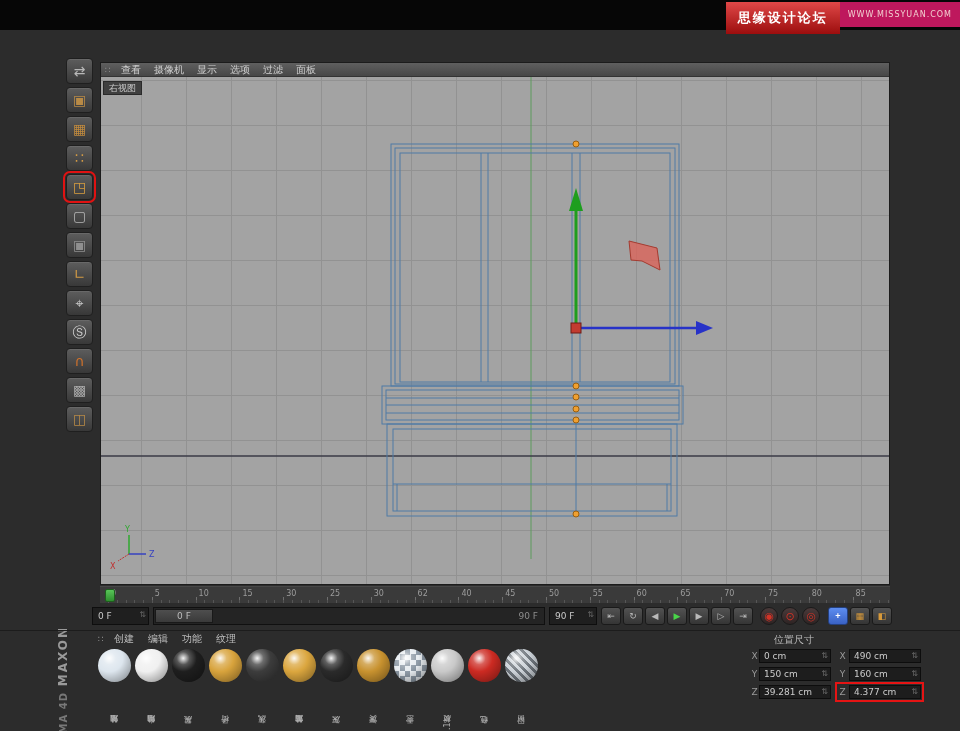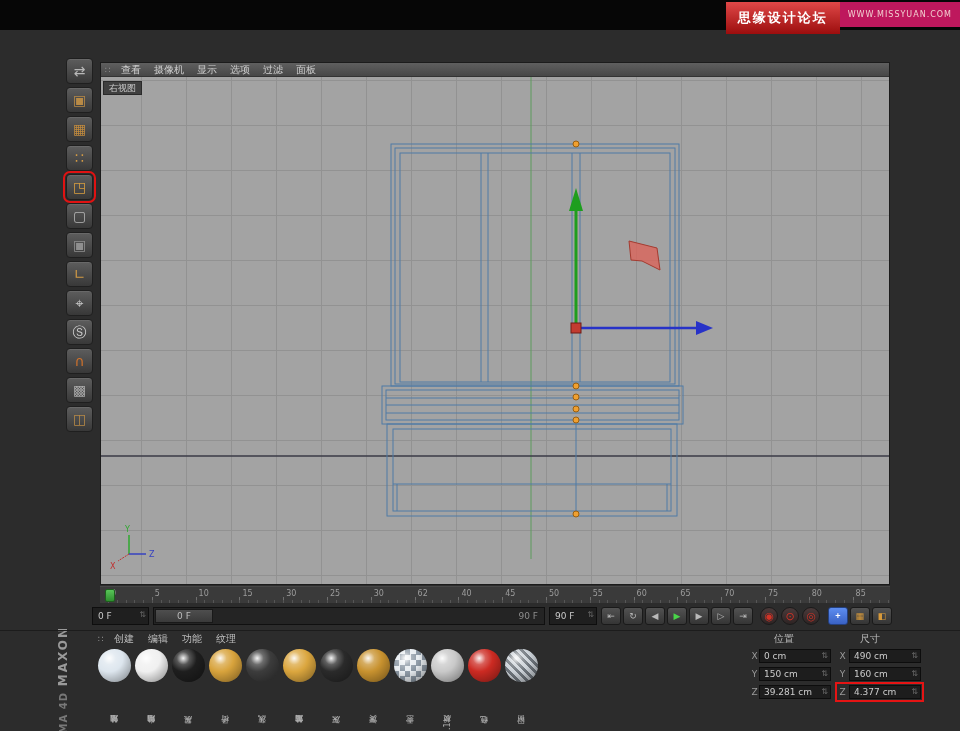--- a/index.html
+++ b/index.html
@@ -91,23 +91,23 @@
   .ball { width:33px; height:33px; border-radius:50%; position:relative; background-color:var(--c,#888); cursor:pointer; }
   .ball::after { content:""; position:absolute; inset:0; border-radius:50%;
                  background:radial-gradient(circle at 34% 28%, rgba(255,255,255,.95) 0%, rgba(255,255,255,.25) 20%,
                             rgba(255,255,255,0) 42%, rgba(0,0,0,.45) 100%); }
   .ball.checker { background-image:repeating-conic-gradient(#e7ecf0 0% 25%, #8e9aa6 25% 50%); background-size:11px 11px; }
   .ball.stripes { background-image:repeating-linear-gradient(45deg,#ccd2d8 0 3px,#70777e 3px 6px); }
   .mat-label { margin-top:2px; margin-left:12px; height:46px; writing-mode:vertical-rl; transform:rotate(180deg);
                font-size:8px; color:#b0b0b0; white-space:nowrap; overflow:hidden; }
 
   .coords { position:absolute; left:748px; top:632px; width:212px; height:99px; }
-  .coords-headers { display:flex; height:15px; font-size:10px; color:#bdbdbd; }
+  .coords-headers { display:flex; height:15px; align-items:center; font-size:10px; color:#bdbdbd; }
   .coords-headers .pos-t { margin-left:26px; }
-  .coords-headers .size-t { margin-left:66px; }
+  .coords-headers .size-t { }
   .coord-row { display:flex; align-items:center; height:18px; padding-left:2px; }
   .axis-label { width:9px; text-align:center; color:#9a9a9a; font-size:9px; flex:none; }
   .c-field { position:relative; width:72px; height:14px; background:#1d1d1d; border:1px solid #0d0d0d; color:#ccc;
              font-size:9px; display:flex; align-items:center; padding:0 12px 0 4px; flex:none; }
   .c-field::after { content:"⇅"; position:absolute; right:2px; top:1px; font-size:8px; color:#6a6a6a; }
   .c-cell { display:flex; align-items:center; margin-left:6px; padding:1px; }
   .c-cell .axis-label { margin-right:2px; }
   .c-cell.hl { outline:2px solid #e51414; }
 </style>
 </head>

